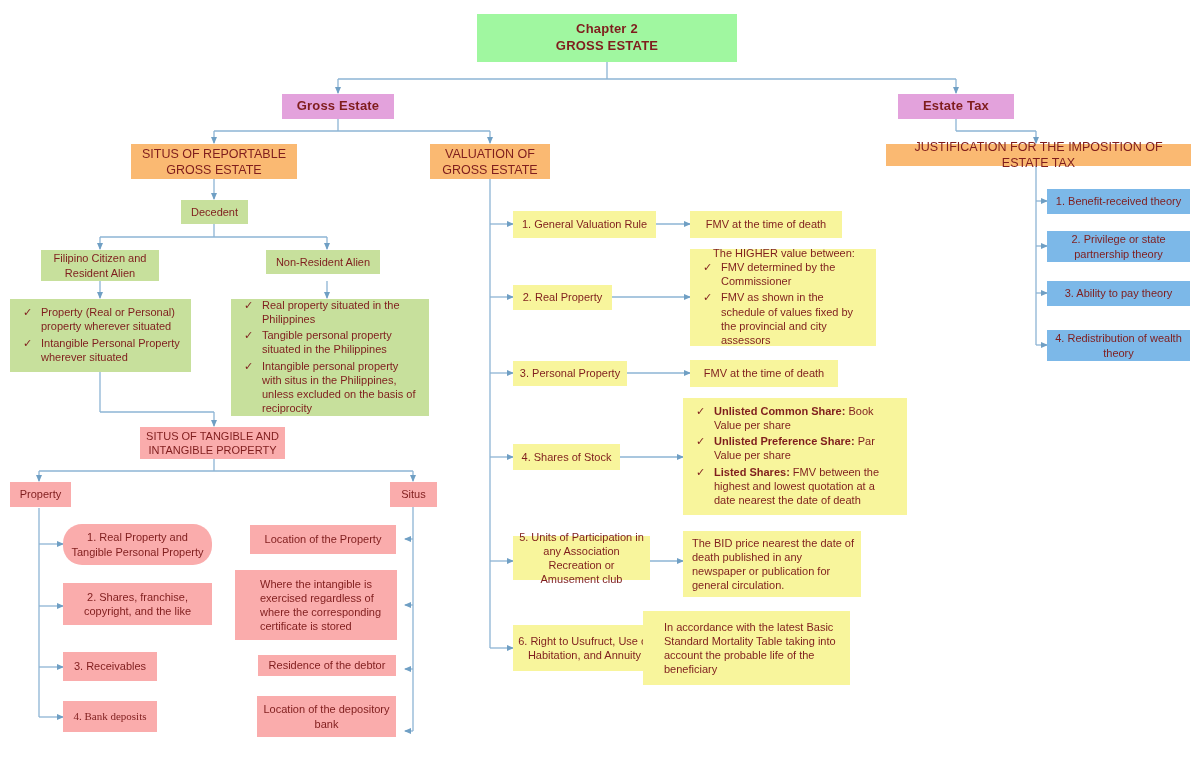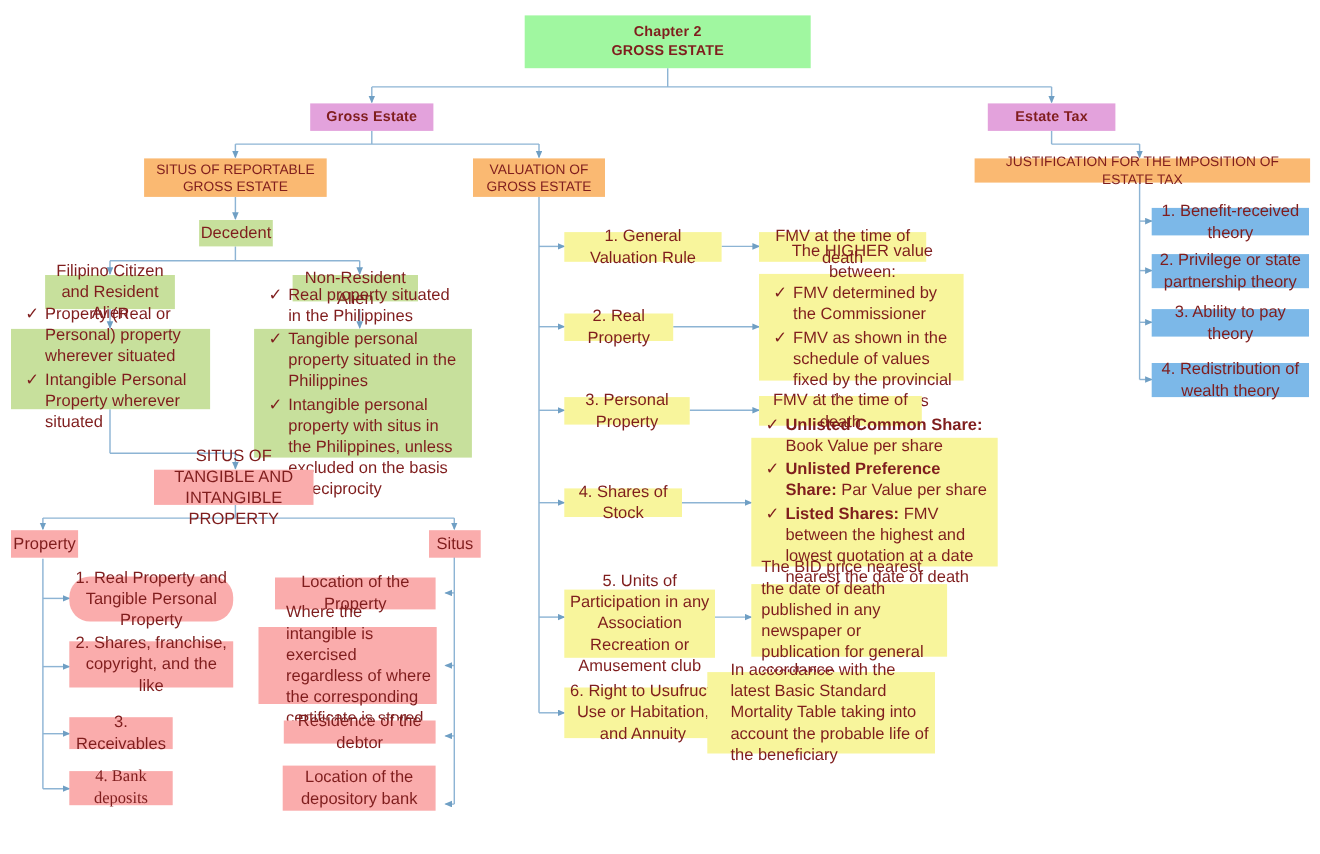--- a/index.html
+++ b/index.html
@@ -53,21 +53,21 @@
 
   .t-title {
     font-weight: bold;
     font-size: 13px;
     letter-spacing: .2px;
   }
   .t-cap {
     font-size: 12.5px;
   }
   .t-body {
-    font-size: 15px;
+    font-size: 11px;
   }
   .bullets {
     display: block;
     width: 100%;
     text-align: left;
     padding: 2px 4px 2px 6px;
     box-sizing: border-box;
   }
   .bullets .hdr {
     display: block;
@@ -304,21 +304,21 @@
   <div class="node c-yellow f-calibri t-body" style="left:683px; top:398px; width:224px; height:117px;">
     <span class="bullets">
       <ul>
         <li><span class="chk">✓</span><b>Unlisted Common Share:</b><span> Book Value per share</span></li>
         <li><span class="chk">✓</span><b>Unlisted Preference Share:</b><span> Par Value per share</span></li>
         <li><span class="chk">✓</span><b>Listed Shares:</b><span> FMV between the highest and lowest quotation at a date nearest the date of death</span></li>
       </ul>
     </span>
   </div>
 
-  <div class="node c-yellow f-calibri t-body" style="left:513px; top:536px; width:137px; height:62px;">
+  <div class="node c-yellow f-calibri t-body" style="left:513px; top:536px; width:137px; height:44px;">
     <span>5. Units of Participation in any Association Recreation or Amusement club</span>
   </div>
   <div class="node c-yellow f-calibri t-body left" style="left:683px; top:531px; width:178px; height:66px; padding-left:9px;">
     <span>The BID price nearest the date of death published in any newspaper or publication for general circulation.</span>
   </div>
 
   <div class="node c-yellow f-calibri t-body" style="left:513px; top:625px; width:143px; height:46px;">
     <span>6. Right to Usufruct, Use or Habitation, and Annuity</span>
   </div>
   <div class="node c-yellow f-calibri t-body left" style="left:643px; top:611px; width:207px; height:74px; padding-left:21px;">

